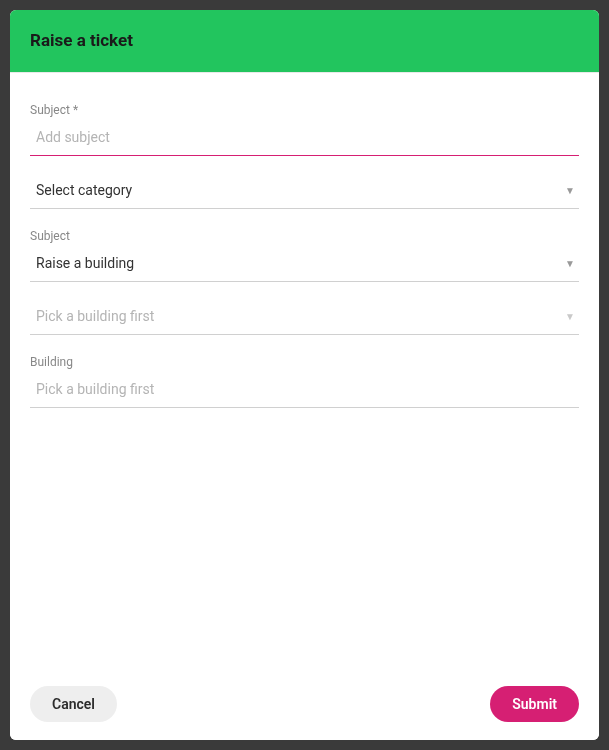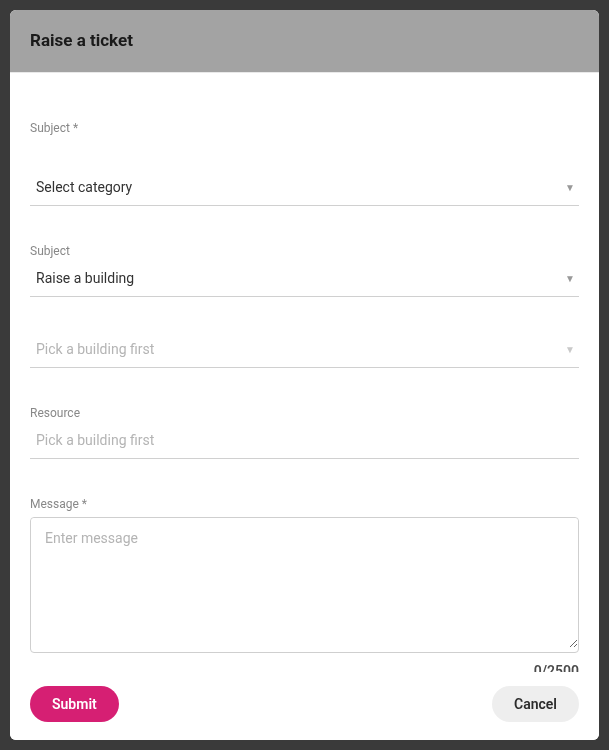--- a/index.html
+++ b/index.html
@@ -19,35 +19,35 @@
       border-radius: 6px;
       width: 100%;
       height: 100%;
       display: flex;
       flex-direction: column;
       overflow: hidden;
     }
     .modal-header {
       padding: 20px 20px 22px 20px;
       border-bottom: 1px solid #e9e9e9;
-      background: #a3a3a3;
+      background: #22c55e;
     }
     .modal-title {
       font-size: 17px;
       font-weight: 700;
       color: #1a1a1a;
     }
     .modal-body {
       flex: 1;
       padding: 10px 20px 0 20px;
       overflow-y: auto;
       background: #fff;
     }
     .field-group {
-      margin-top: 38px;
+      margin-top: 20px;
     }
     .field-label {
       font-size: 12px;
       color: #888;
       display: block;
       margin-bottom: 6px;
     }
     .text-input {
       width: 100%;
       border: none;
@@ -148,20 +148,21 @@
 
 <div class="modal">
   <div class="modal-header">
     <h2 class="modal-title">Raise a ticket</h2>
   </div>
 
   <div class="modal-body">
 
     <div class="field-group">
       <label class="field-label">Subject *</label>
+      <input type="text" class="text-input focused" placeholder="Add subject" style="">
     </div>
 
     <div class="field-group">
       <div class="select-wrap select-clickable">
         <span class="select-value">Select category</span>
         <span class="caret-icon">▼</span>
       </div>
     </div>
 
     <div class="field-group">
@@ -173,31 +174,24 @@
     </div>
 
     <div class="field-group">
       <div class="select-wrap select-clickable">
         <span class="select-value placeholder">Pick a building first</span>
         <span class="caret-icon disabled">▼</span>
       </div>
     </div>
 
     <div class="field-group">
-      <label class="field-label">Resource</label>
+      <label class="field-label">Building</label>
       <input type="text" class="text-input" placeholder="Pick a building first" style="">
     </div>
 
-    <div class="field-group">
-      <label class="field-label">Message *</label>
-      <div class="textarea-wrap">
-        <textarea class="message-textarea" placeholder="Enter message" style=""></textarea>
-      </div>
-      <div class="char-count">0/2500</div>
-    </div>
 
   </div>
 
   <div class="modal-footer">
+    <button class="btn btn-cancel">Cancel</button>
     <button class="btn btn-submit">Submit</button>
-    <button class="btn btn-cancel">Cancel</button>
   </div>
 </div>
 
 </body></html>

